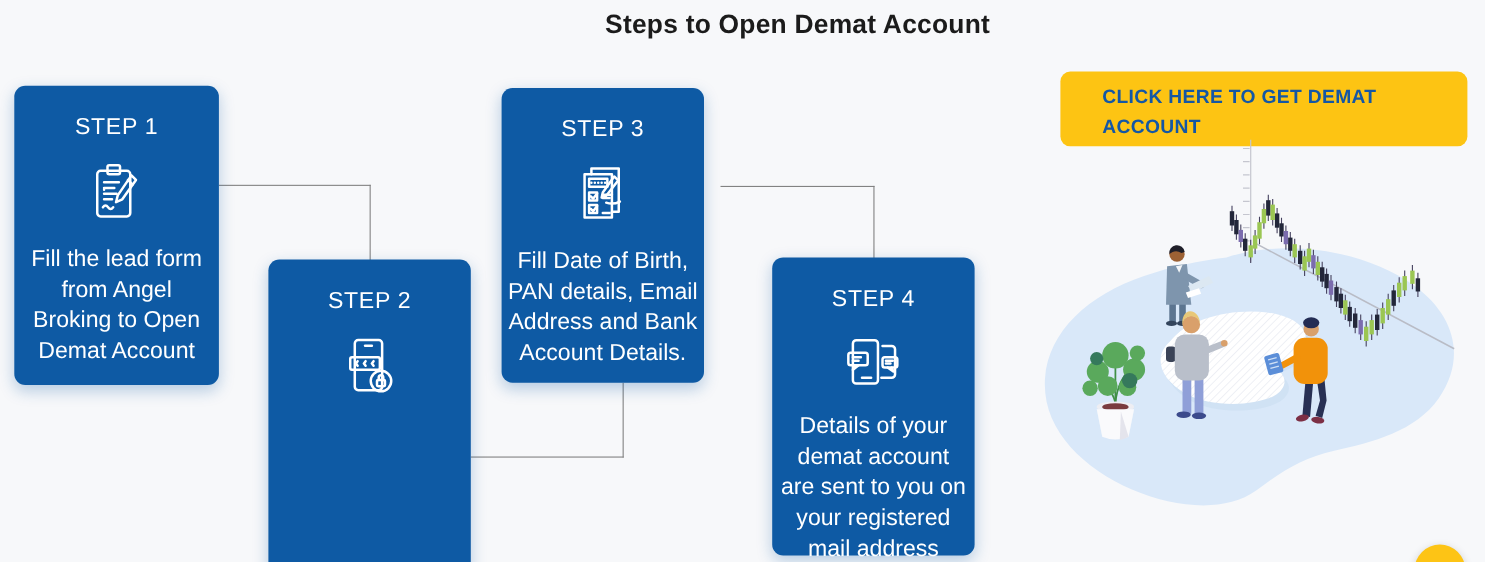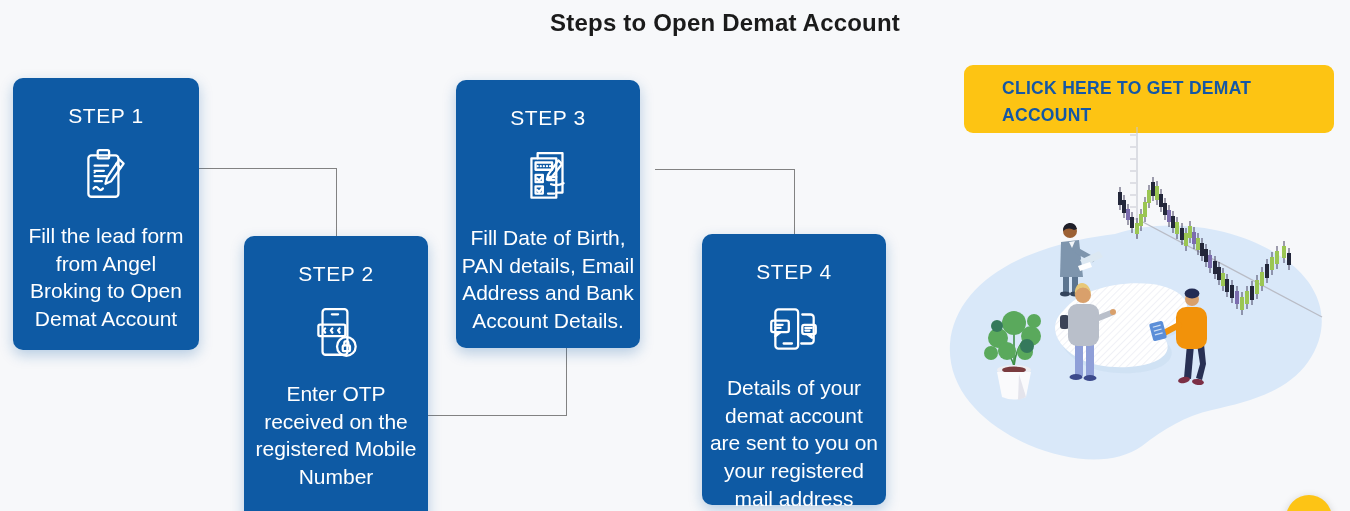--- a/index.html
+++ b/index.html
@@ -84,24 +84,20 @@
     <svg class="card-icon-svg" width="58" height="58" viewBox="0 0 56 56">
       <rect x="15" y="5" width="24" height="44" rx="3"></rect>
       <path d="M24 10h6"></path>
       <rect x="11" y="20" width="26" height="11" rx="1.5"></rect>
       <path d="M16 25.5l1.5-2m-1.5 2l1.5 2m-1.5-2h0 M23 25.5l1.5-2m-1.5 2l1.5 2 M30 25.5l1.5-2m-1.5 2l1.5 2"></path>
       <circle cx="38" cy="41" r="9"></circle>
       <rect x="34.5" y="40" width="7" height="5.5" rx="1"></rect>
       <path d="M36 40v-2.2a2 2 0 0 1 4 0V40"></path>
     </svg>
   </div>
-  <div class="step-desc">Enter OTP
-received on the
-registered Mobile
-Number</div>
 </div>
 
 <div class="step-card" id="card3">
   <div class="step-label">STEP 3</div>
   <div class="step-icon">
     <svg class="card-icon-svg" width="58" height="58" viewBox="0 0 56 56">
       <path d="M18 10V5h24v38h-6"></path>
       <rect x="12" y="10" width="24" height="38"></rect>
       <rect x="16" y="14" width="16" height="7"></rect>
       <path d="M18 17.5h.01M21 17.5h.01M24 17.5h.01M27 17.5h.01M30 17.5h.01"></path>

